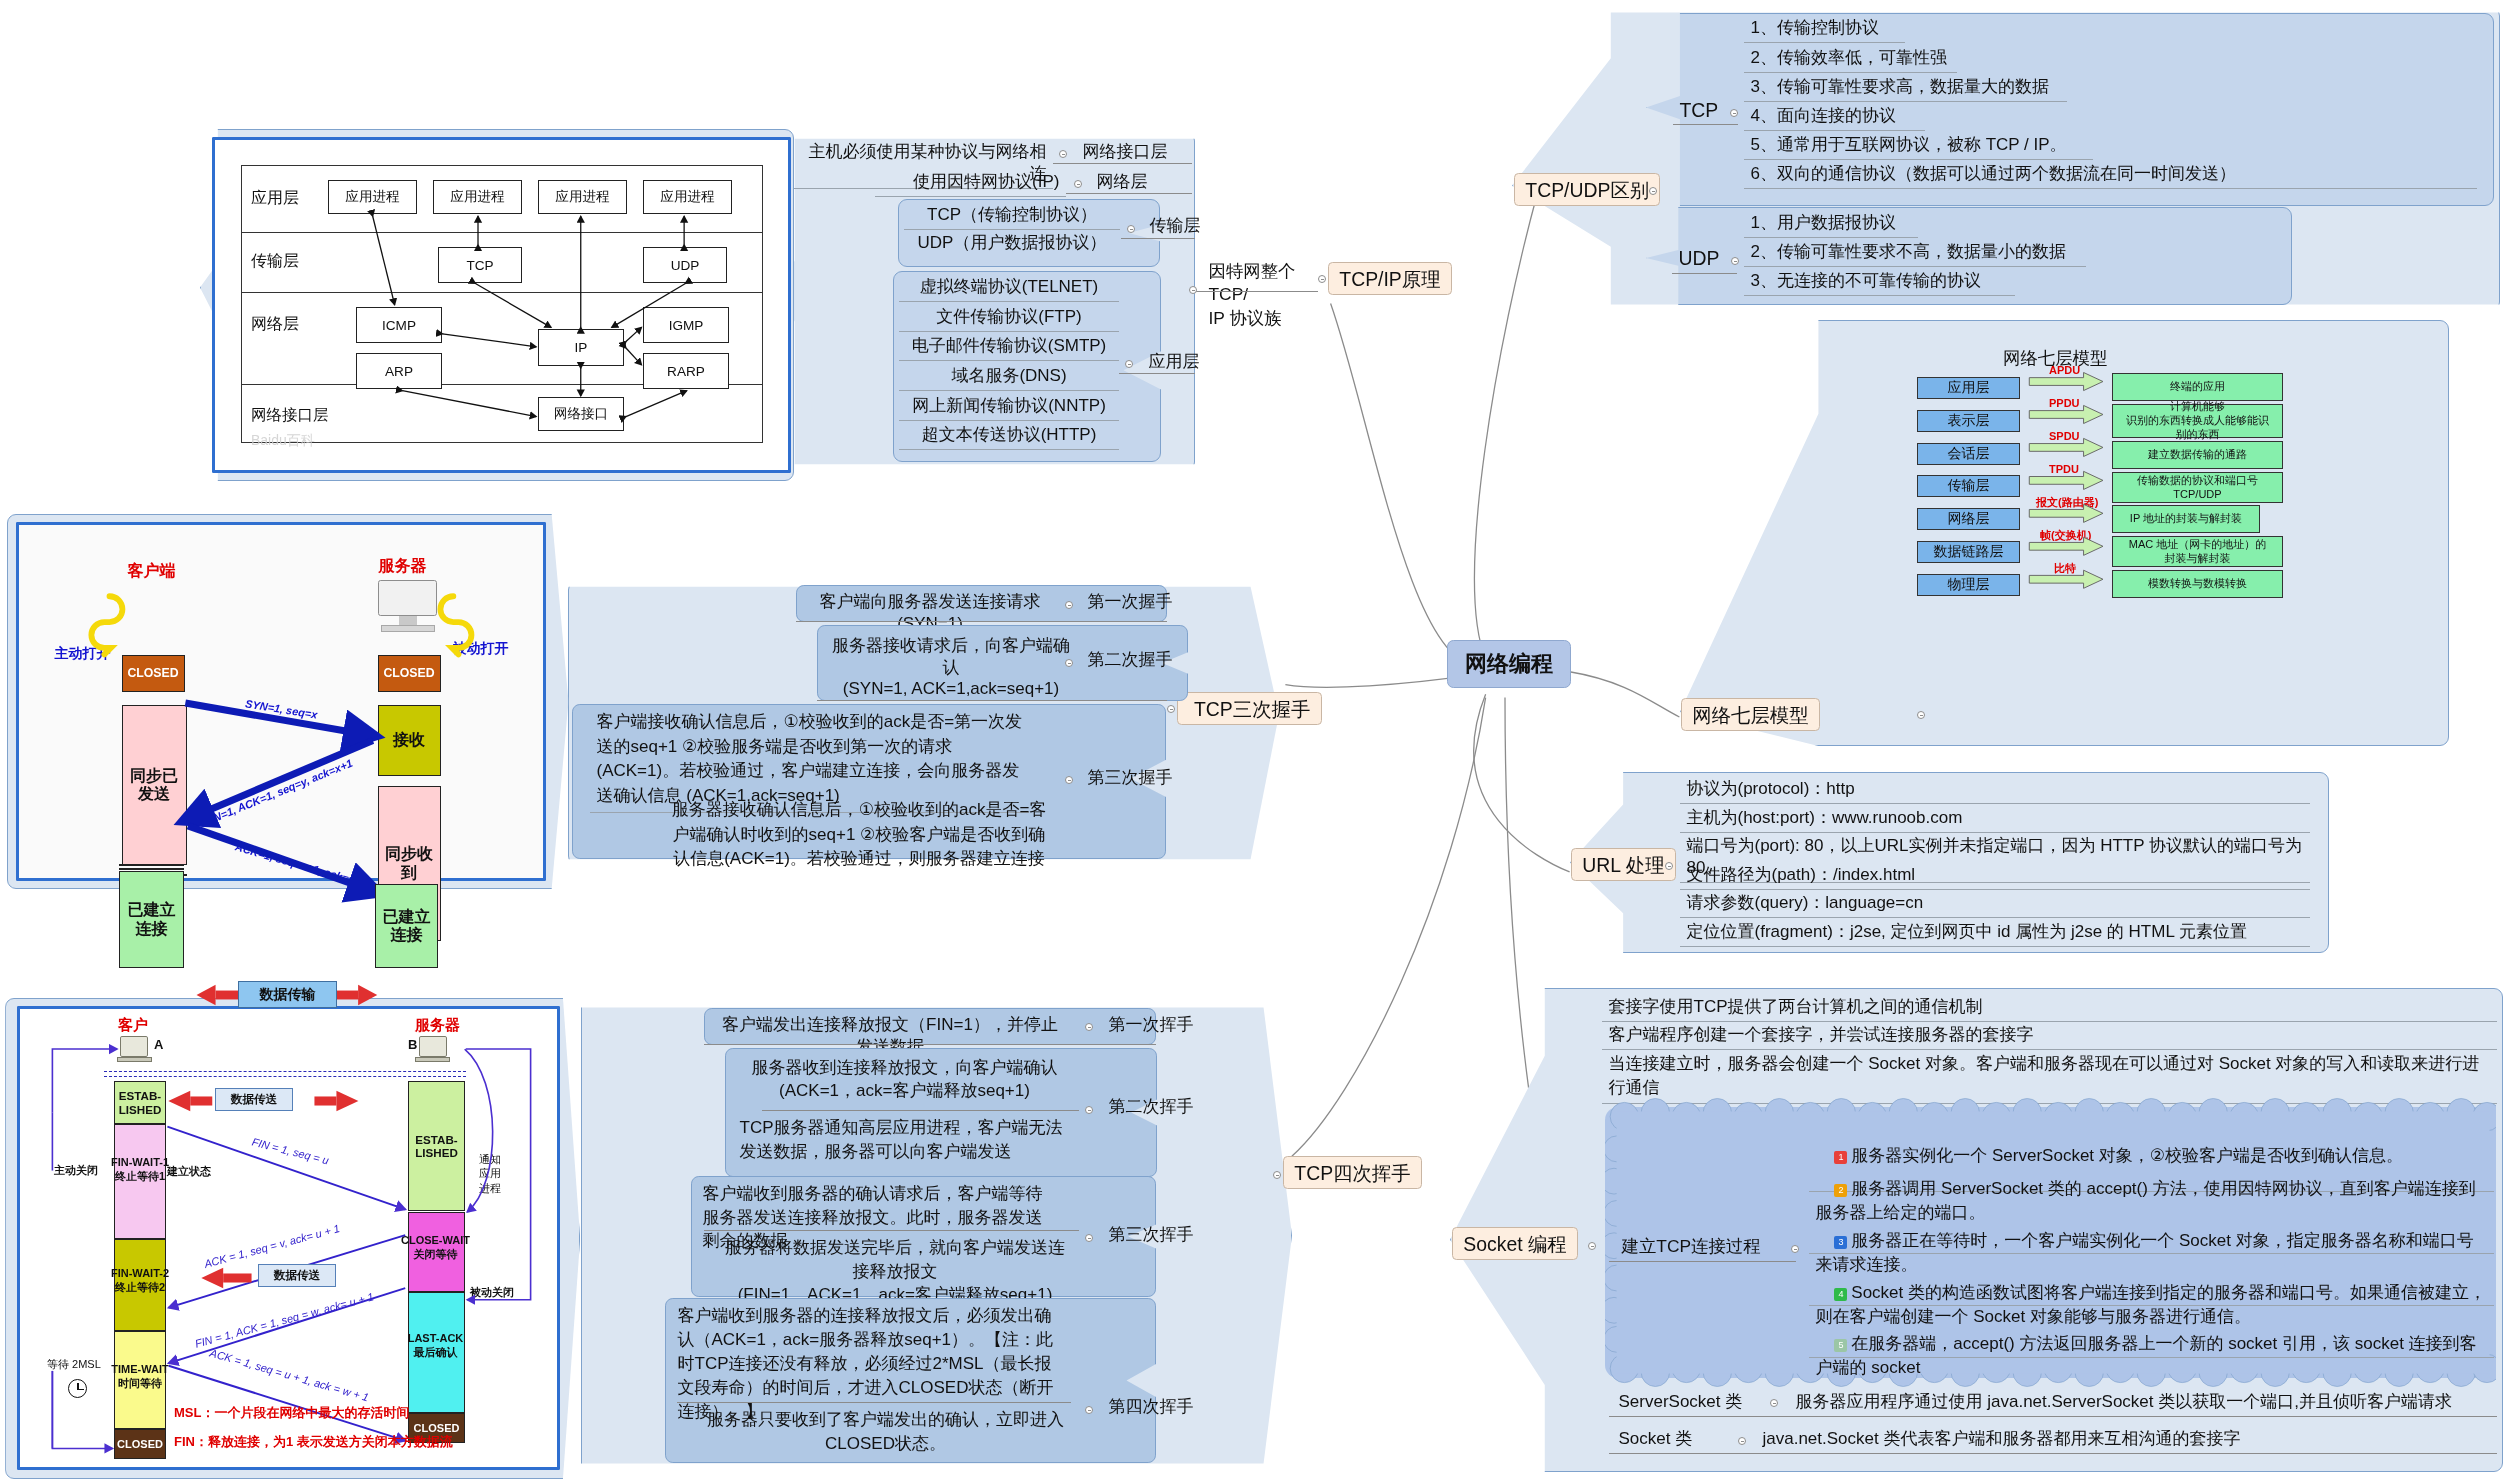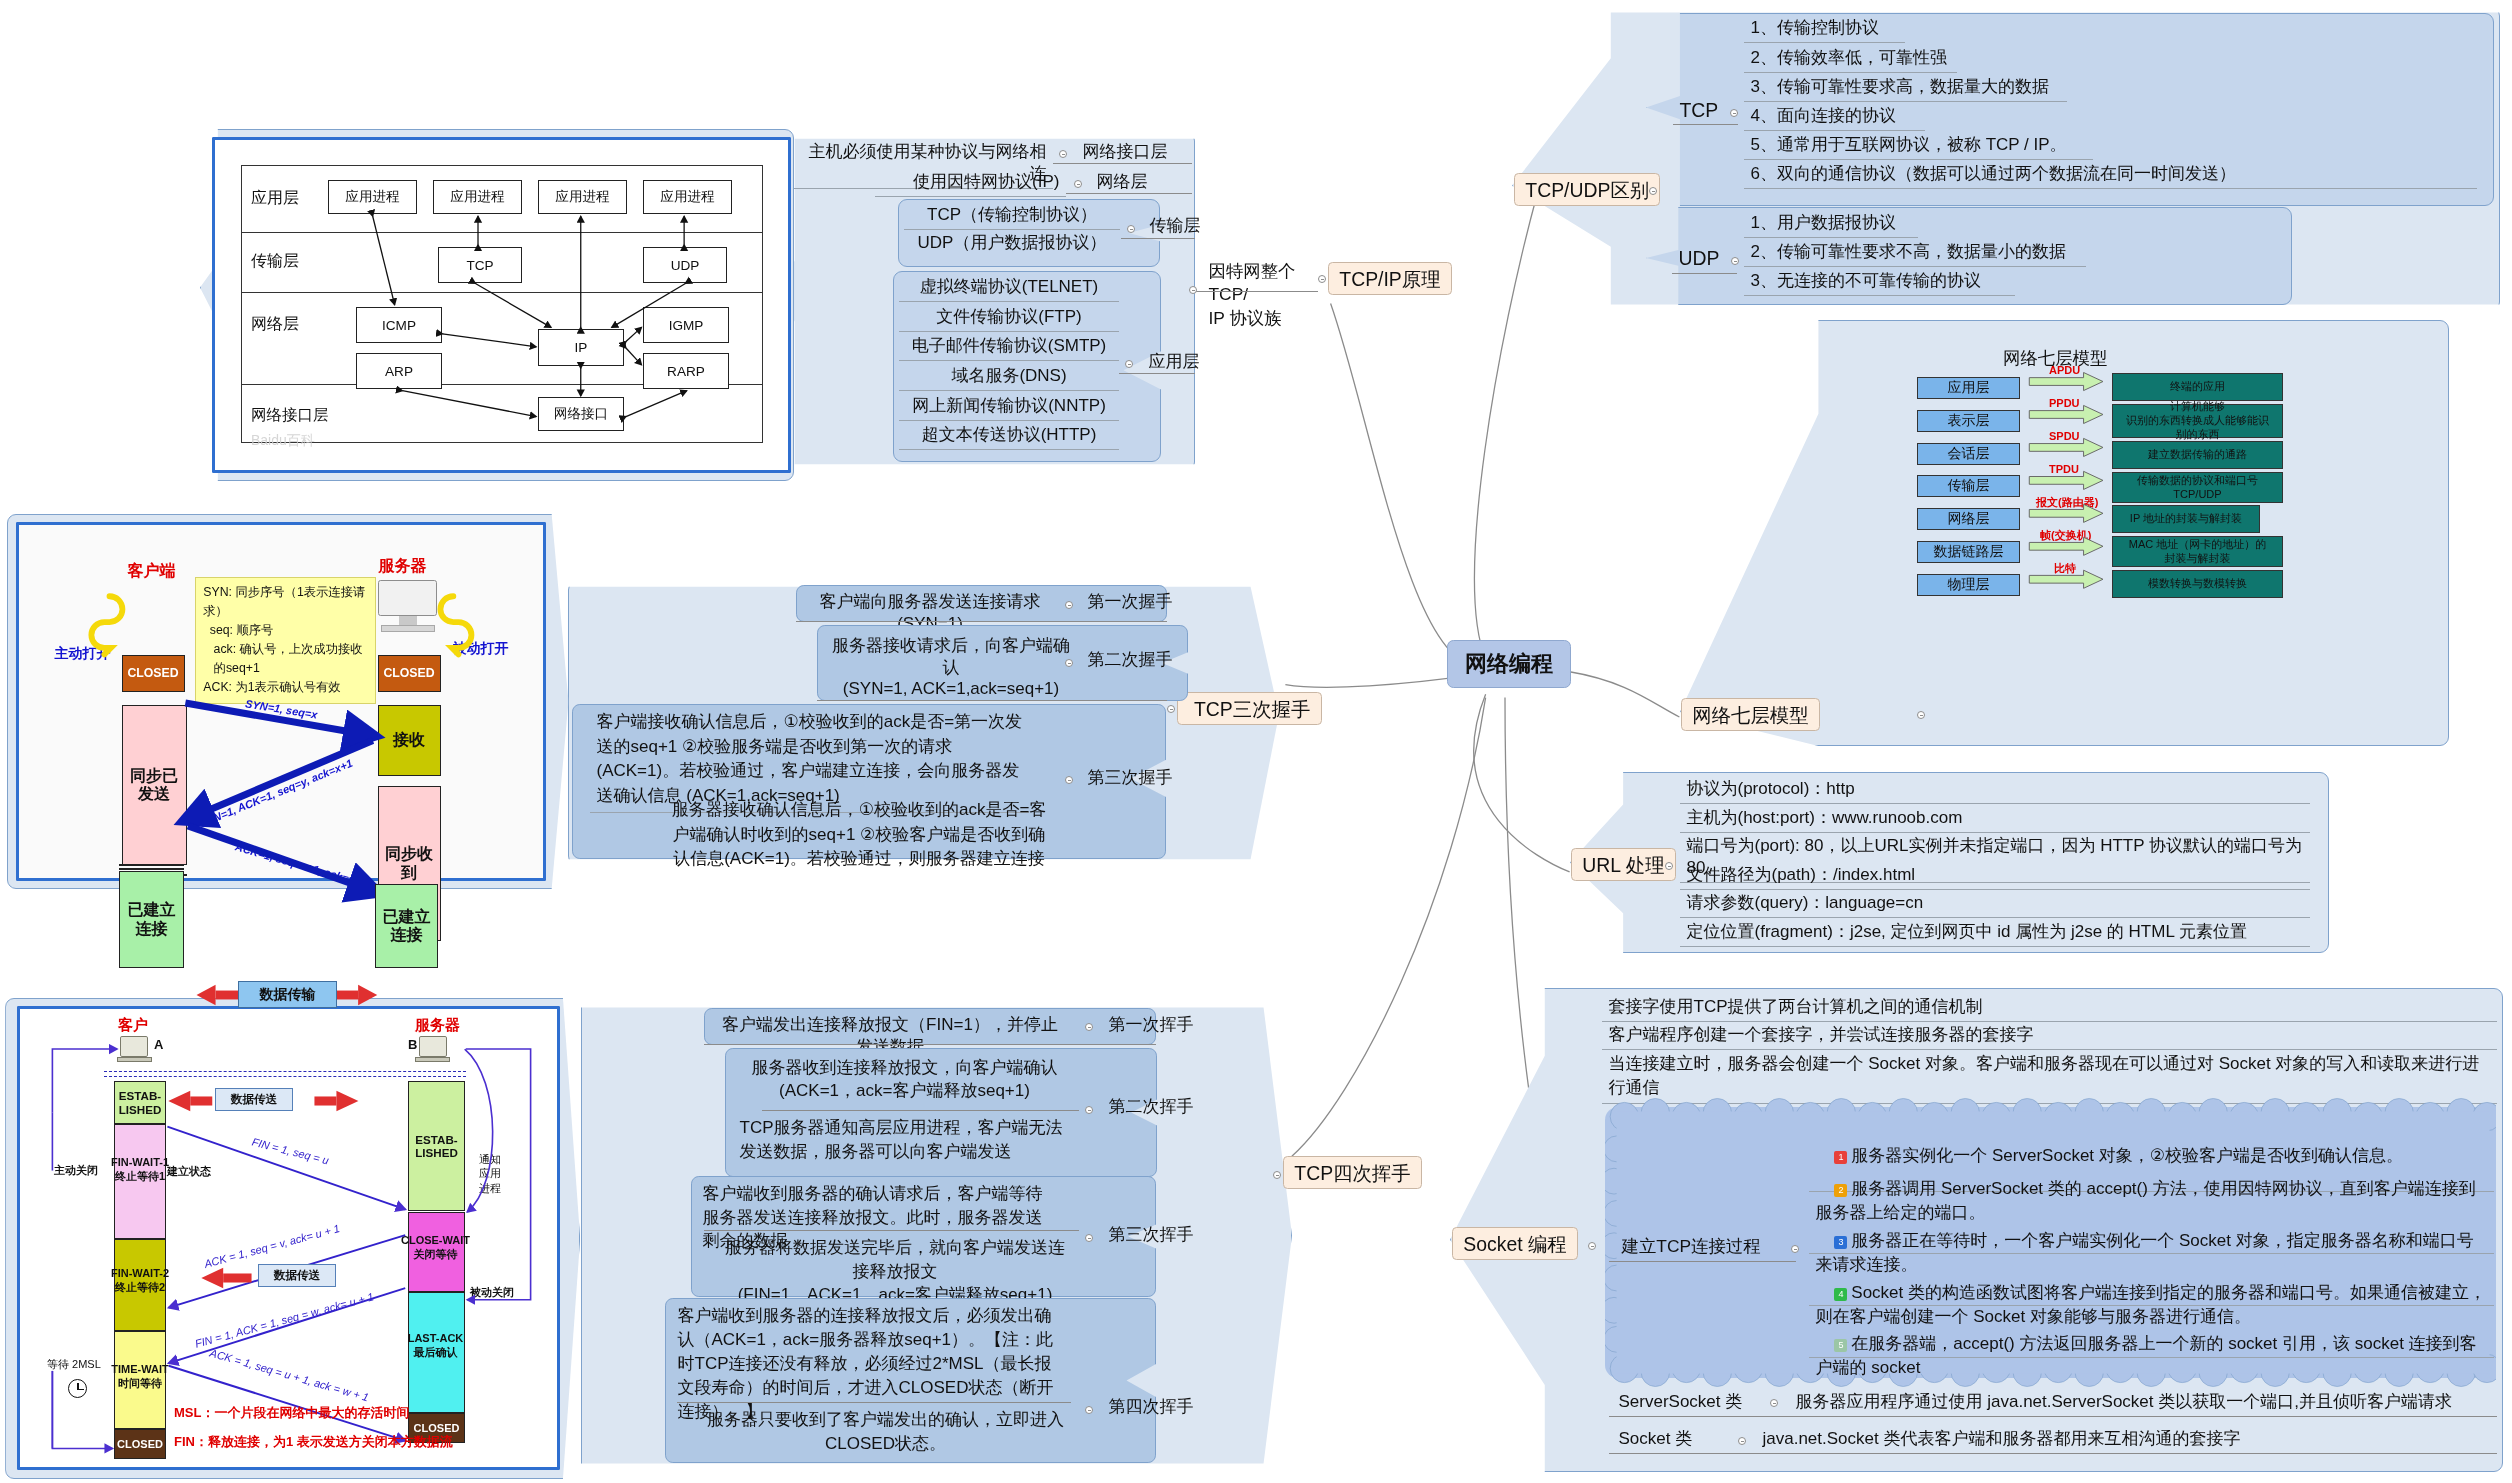--- a/index.html
+++ b/index.html
@@ -96,21 +96,21 @@
              padding:5.2px 7.8px; line-height:1.55; color:#111; }
   .hs-lbl { position:absolute; font-size:14px; font-weight:bold; color:#1414d0; }
   .hs-red { position:absolute; font-size:16px; font-weight:bold; color:#e00000; }
   .hs-arrowtxt { position:absolute; font-size:11px; color:#1414d0; font-style:italic; font-weight:600; }
 
   
   .osi-title { position:absolute; font-size:17.4px; color:#111; }
   .osi-box { position:absolute; background:#7ab4ea; border:1.3px solid #333;
              display:flex; align-items:center; justify-content:center;
              font-size:14px; color:#111; }
-  .osi-desc { position:absolute; background:#0f766e; border:1px solid #333;
+  .osi-desc { position:absolute; background:#86efac; border:1px solid #333;
               display:flex; align-items:center; justify-content:center; text-align:center;
               font-size:11px; line-height:1.25; color:#111; padding:1.3px 2.6px;}
   .osi-pdu { position:absolute; font-size:11px; color:#e00000; font-weight:bold; }
 
   
   .badge { display:inline-block; width:13px; height:13px; line-height:13px;
            text-align:center; color:#fff; font-size:9px; border-radius:1.9px;
            margin-right:3.9px; vertical-align:0.6px; }
 </style>
 </head>
@@ -295,26 +295,20 @@
        clip-path:polygon(0 0, 97% 0, 100% 50%, 97% 100%, 0 100%);"></div>
   <div class="pic" style="left:15.5px; top:522px; width:530px; height:359px; background:#fafafa;">
 
     <div class="hs-red" style="left:109px; top:36px;">客户端</div>
     <div class="hs-red" style="left:360px; top:31px;">服务器</div>
 
     <div style="position:absolute; left:359px; top:55px; width:59px; height:36px; border:1.9px solid #8d8d8d; border-radius:2.6px; background:#f1f1f1;"></div>
     <div style="position:absolute; left:380px; top:91px; width:18px; height:9px; background:#c9c9c9;"></div>
     <div style="position:absolute; left:362px; top:100px; width:54px; height:6.5px; background:#d7d7d7; border:1.3px solid #a8a8a8;"></div>
 
-    <div class="hs-note" style="left:176px; top:52px; width:181px;">
-      <div>SYN: 同步序号（1表示连接请求）</div>
-      <div style="padding-left:6.5px;">seq: 顺序号</div>
-      <div style="padding-left:10.3px;">ack: 确认号，上次成功接收的seq+1</div>
-      <div>ACK: 为1表示确认号有效</div>
-    </div>
 
     <div class="hs-lbl" style="left:36px; top:120px;">主动打开</div>
     <div class="hs-lbl" style="left:434px; top:115px;">被动打开</div>
     <svg style="position:absolute;left:0;top:0;width:530px;height:359px;" viewBox="0 0 820 555" width="530" height="359">
       <path d="M140,110 a20,20 0 0 1 0,40 L132,150 a20,20 0 0 0 0,40 L142,190 L132,200" fill="none" stroke="#f5d90a" stroke-width="9" stroke-linecap="round"></path>
       <path d="M672,110 a20,20 0 0 0 0,40 L680,150 a20,20 0 0 1 0,40 L670,190 L680,200" fill="none" stroke="#f5d90a" stroke-width="9" stroke-linecap="round"></path>
     </svg>
 
     <div class="hsb" style="left:103px; top:130px; width:63px; height:37px; background:#c45a10; color:#fff; font-size:12.3px;">CLOSED</div>
     <div class="hsb" style="left:103px; top:180px; width:65px; height:160px; background:#ffd0d3; white-space:pre-line; font-size:16px;">同步已

